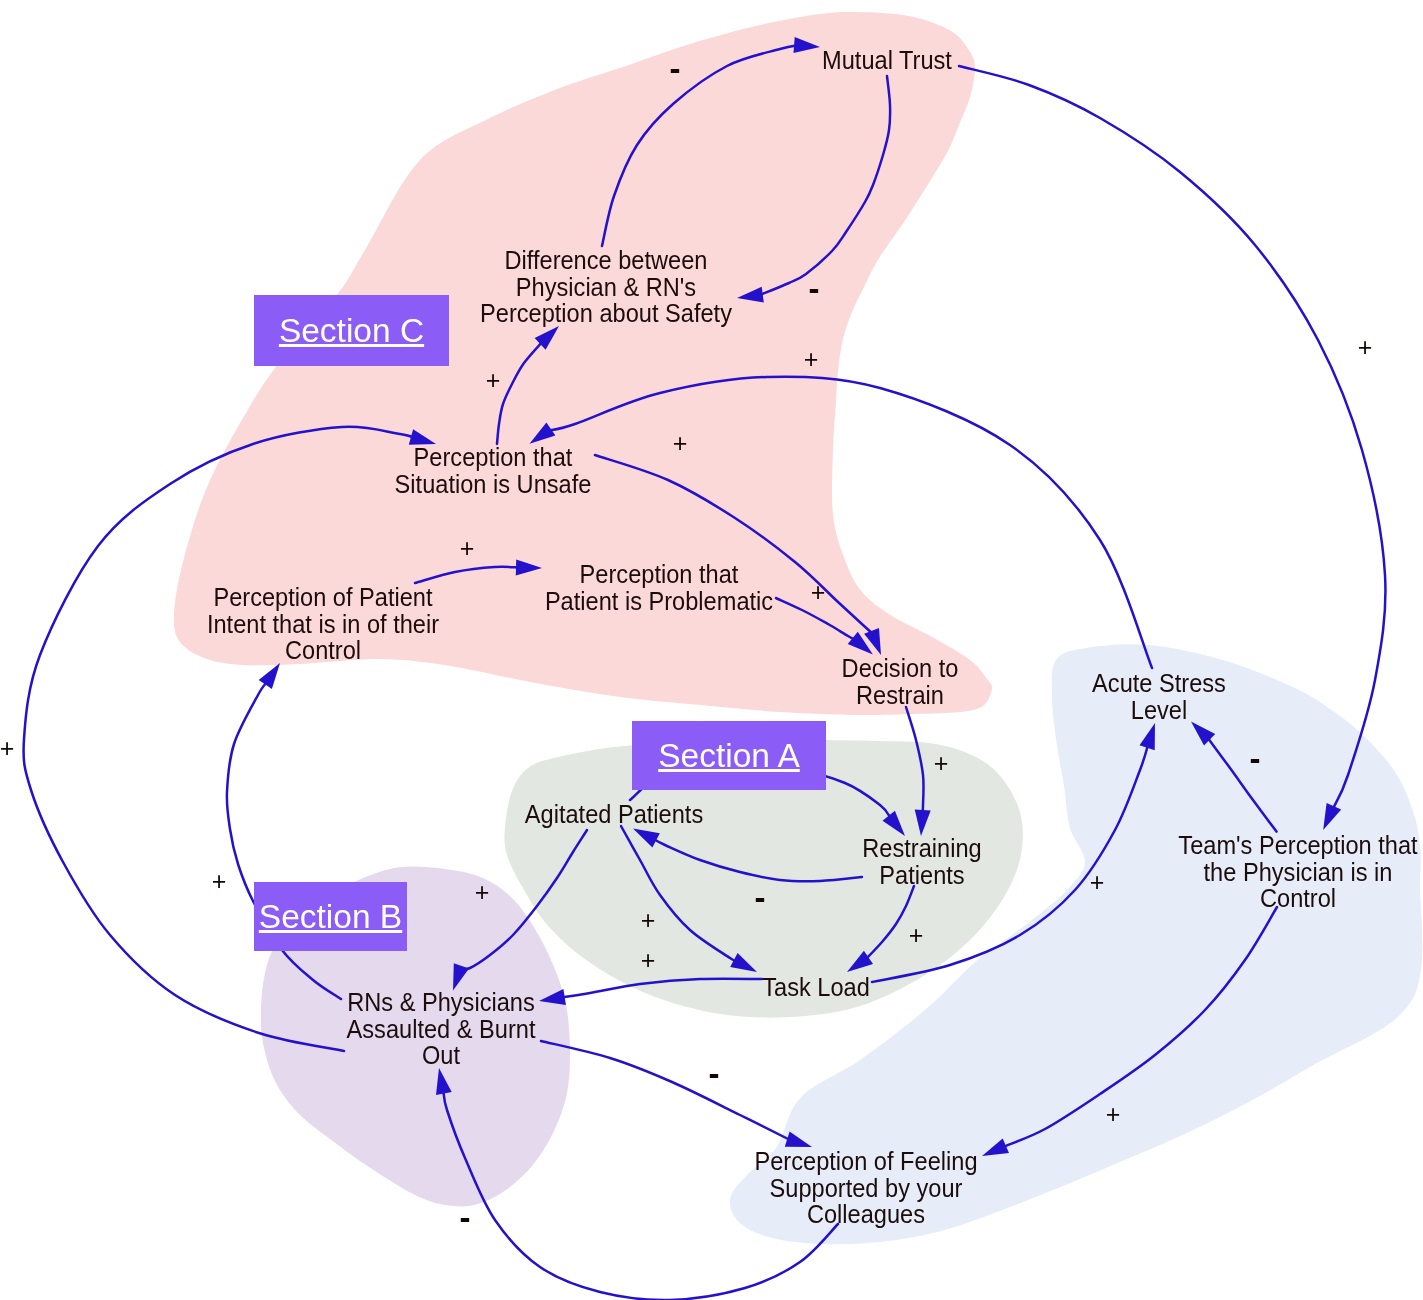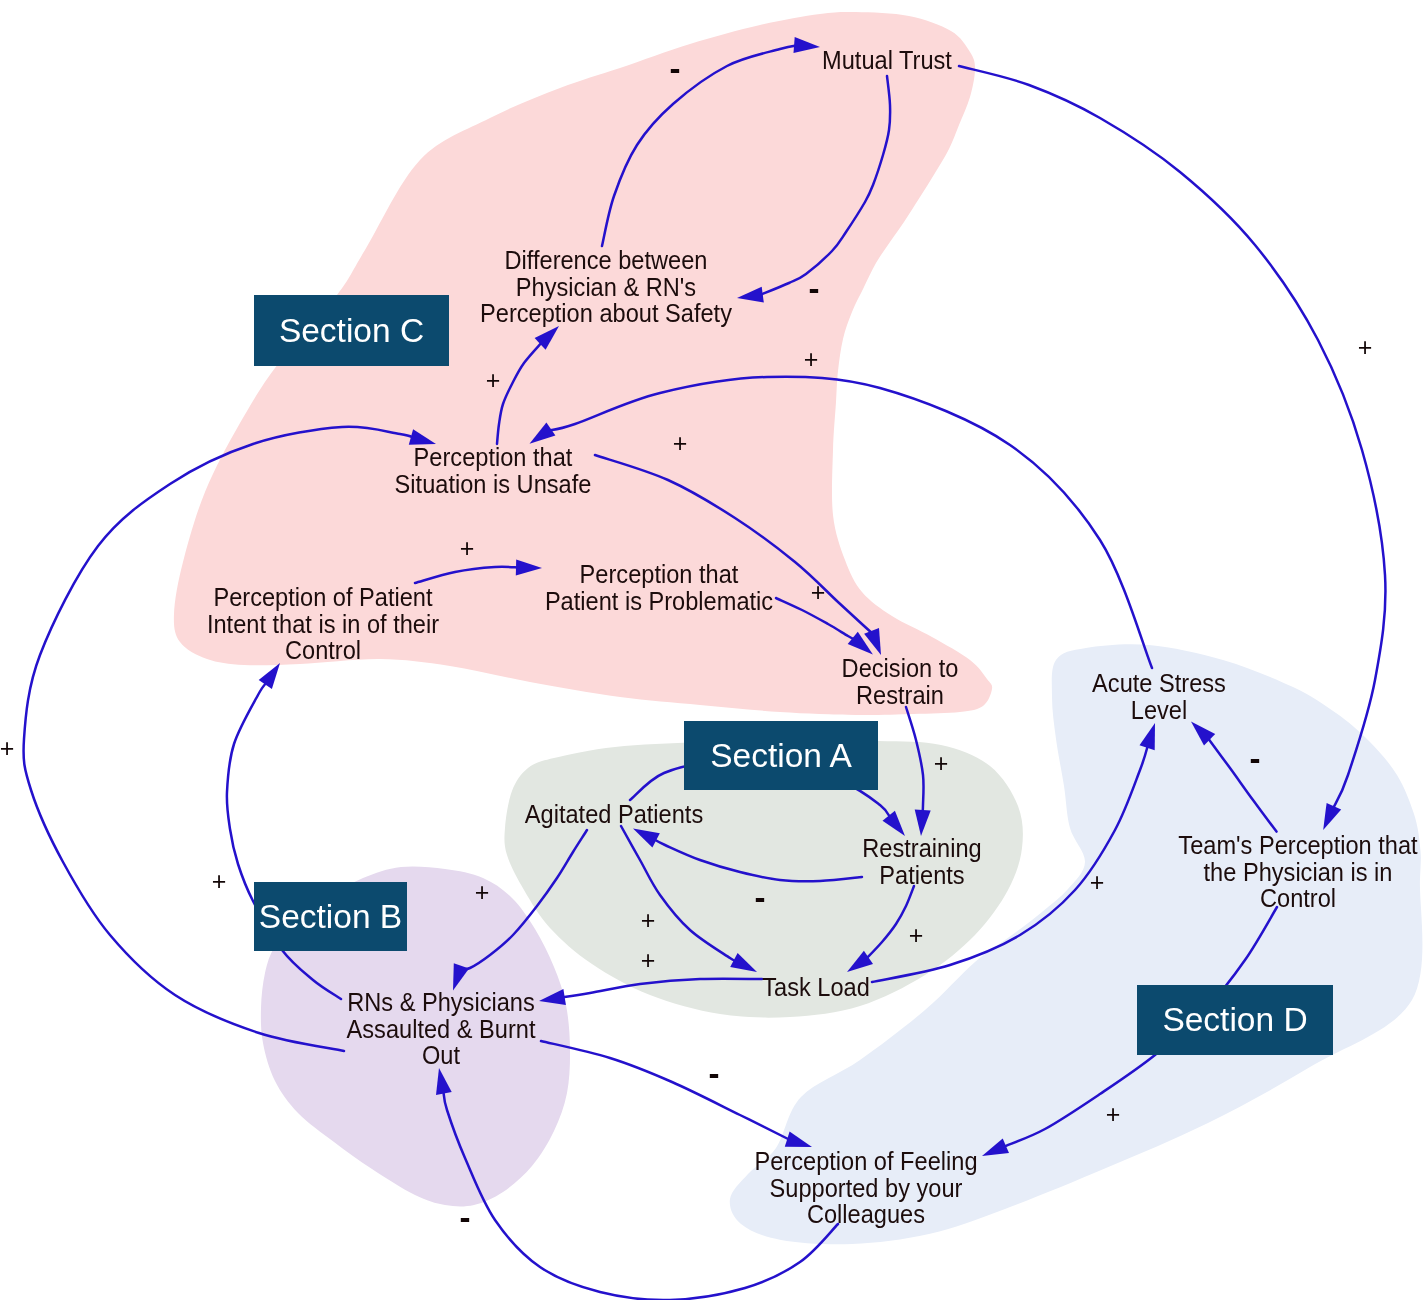--- a/index.html
+++ b/index.html
@@ -3,22 +3,22 @@
 <meta charset="utf-8">
 <style>
   html,body{margin:0;padding:0;background:#ffffff;}
   #page{position:relative;width:1423px;height:1300px;background:#fff;overflow:hidden;
         font-family:"Liberation Sans",sans-serif;
         }
   svg#cld{position:absolute;left:0;top:0;width:1423px;height:1300px;}
   .node{position:absolute;font-size:25.2px;color:#1c0c0c;text-align:center;
         transform:translateX(-50%) scaleX(0.937);white-space:nowrap;filter:brightness(1);}
   .node .nline{display:block;line-height:26.5px;}
-  .seclabel{position:absolute;background:#0c4a6e;color:#fff;font-size:33.5px;
-        display:flex;align-items:center;justify-content:center;}
+  .seclabel{position:absolute;background:#8b5cf6;color:#fff;font-size:33.5px;
+        display:flex;align-items:center;justify-content:center;text-decoration:underline;}
   .seclabel span{filter:brightness(1);}
   .sign{position:absolute;font-size:25px;color:#120606;
         transform:translate(-50%,-50%);line-height:1;filter:brightness(1);}
   .sign-minus{font-size:33px;font-weight:bold;margin-top:-1.2px;}
 </style>
 </head>
 <body>
 
 <div id="page">
   <svg id="cld" viewBox="0 0 1423 1300">
@@ -162,31 +162,28 @@
   <div class="node" style="left:1298px;top:832.05px;">
       <span class="nline">Team's Perception that</span>
       <span class="nline">the Physician is in</span>
       <span class="nline">Control</span>
     </div>
   <div class="node" style="left:866px;top:1148.05px;">
       <span class="nline">Perception of Feeling</span>
       <span class="nline">Supported by your</span>
       <span class="nline">Colleagues</span>
     </div>
-  <div class="seclabel" style="left:684px;top:721px;width:194px;height:69px;">
+  <div class="seclabel" style="left:632px;top:721px;width:194px;height:69px;">
       <span>Section A</span>
     </div>
   <div class="seclabel" style="left:254px;top:882px;width:153px;height:69px;">
       <span>Section B</span>
     </div>
   <div class="seclabel" style="left:254px;top:295px;width:195px;height:71px;">
       <span>Section C</span>
-    </div>
-  <div class="seclabel" style="left:1137px;top:985px;width:196px;height:70px;">
-      <span>Section D</span>
     </div>
   <div class="sign sign-minus" style="left:675px;top:69px;">-</div>
   <div class="sign sign-minus" style="left:814px;top:289px;">-</div>
   <div class="sign sign-plus" style="left:493px;top:380px;">+</div>
   <div class="sign sign-plus" style="left:811px;top:359px;">+</div>
   <div class="sign sign-plus" style="left:7px;top:748px;">+</div>
   <div class="sign sign-plus" style="left:219px;top:881px;">+</div>
   <div class="sign sign-plus" style="left:467px;top:548px;">+</div>
   <div class="sign sign-plus" style="left:680px;top:443px;">+</div>
   <div class="sign sign-plus" style="left:818px;top:592px;">+</div>

